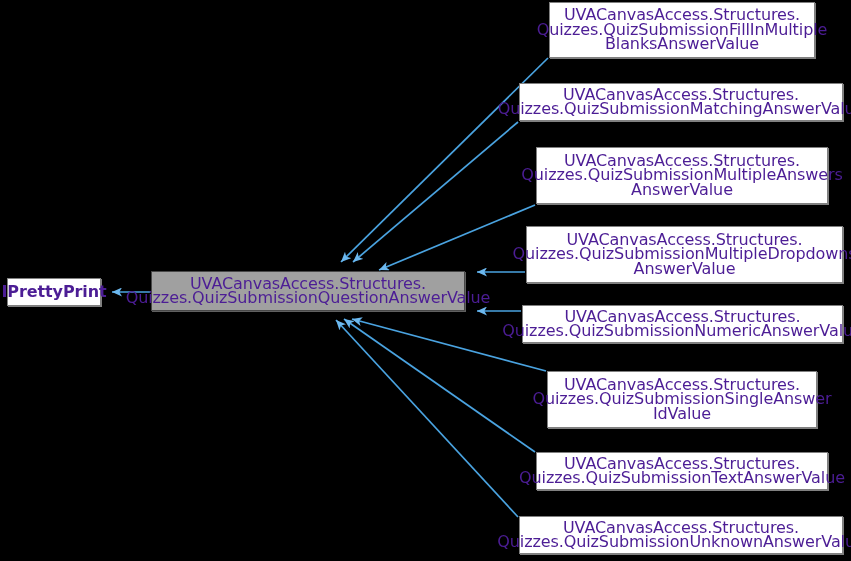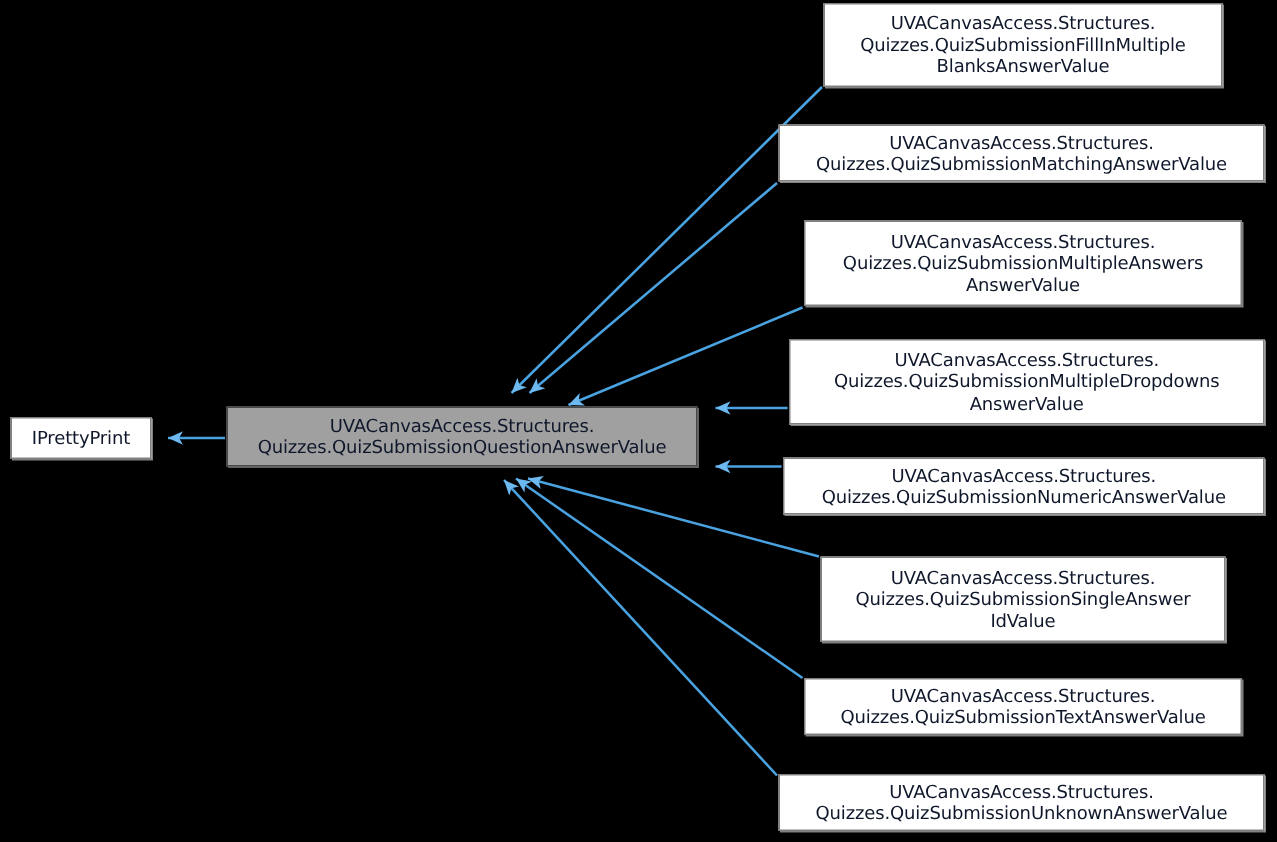--- a/index.html
+++ b/index.html
@@ -32,22 +32,22 @@
   .node {
     position: absolute;
     box-sizing: border-box;
     background: #ffffff;
     border: 1px solid #808080;
     box-shadow: 1px 1px 0 0 #808080;
     display: flex;
     align-items: center;
     justify-content: center;
     text-align: center;
-    color: #0f172a;
-    font-size: 12px;
+    color: #4c1d95;
+    font-size: 16px;
     line-height: 14.4px;
     letter-spacing: -0.1px;
     white-space: pre-line;
     padding: 0 4px;
   }
   .node.current {
     background: #a0a0a0;
     border: 1px solid #484848;
     box-shadow: 1px 1px 0 0 #606060;
   }
@@ -73,21 +73,21 @@
       <path d="M518,122 L353,262"></path>
       <path d="M535,205 L379,270"></path>
       <path d="M525,272 L477,272"></path>
       <path d="M521,311 L477,311"></path>
       <path d="M546,371 L352,319"></path>
       <path d="M535,452 L344,319"></path>
       <path d="M518,517 L336,320"></path>
     </g>
   </svg>
 
-  <div class="node" style="left:7px; top:278px; width:94px; height:28px;">
+  <div class="node" style="left:7px; top:278px; width:94px; height:28px;font-weight:bold;">
     <span class="node-label">IPrettyPrint</span>
   </div>
 
   <div class="node current" style="left:151px; top:271px; width:314px; height:40px;">
     <span class="node-label">UVACanvasAccess.Structures.
 Quizzes.QuizSubmissionQuestionAnswerValue</span>
   </div>
 
   <div class="node" style="left:549px; top:2px; width:266px; height:56px;">
     <span class="node-label">UVACanvasAccess.Structures.

